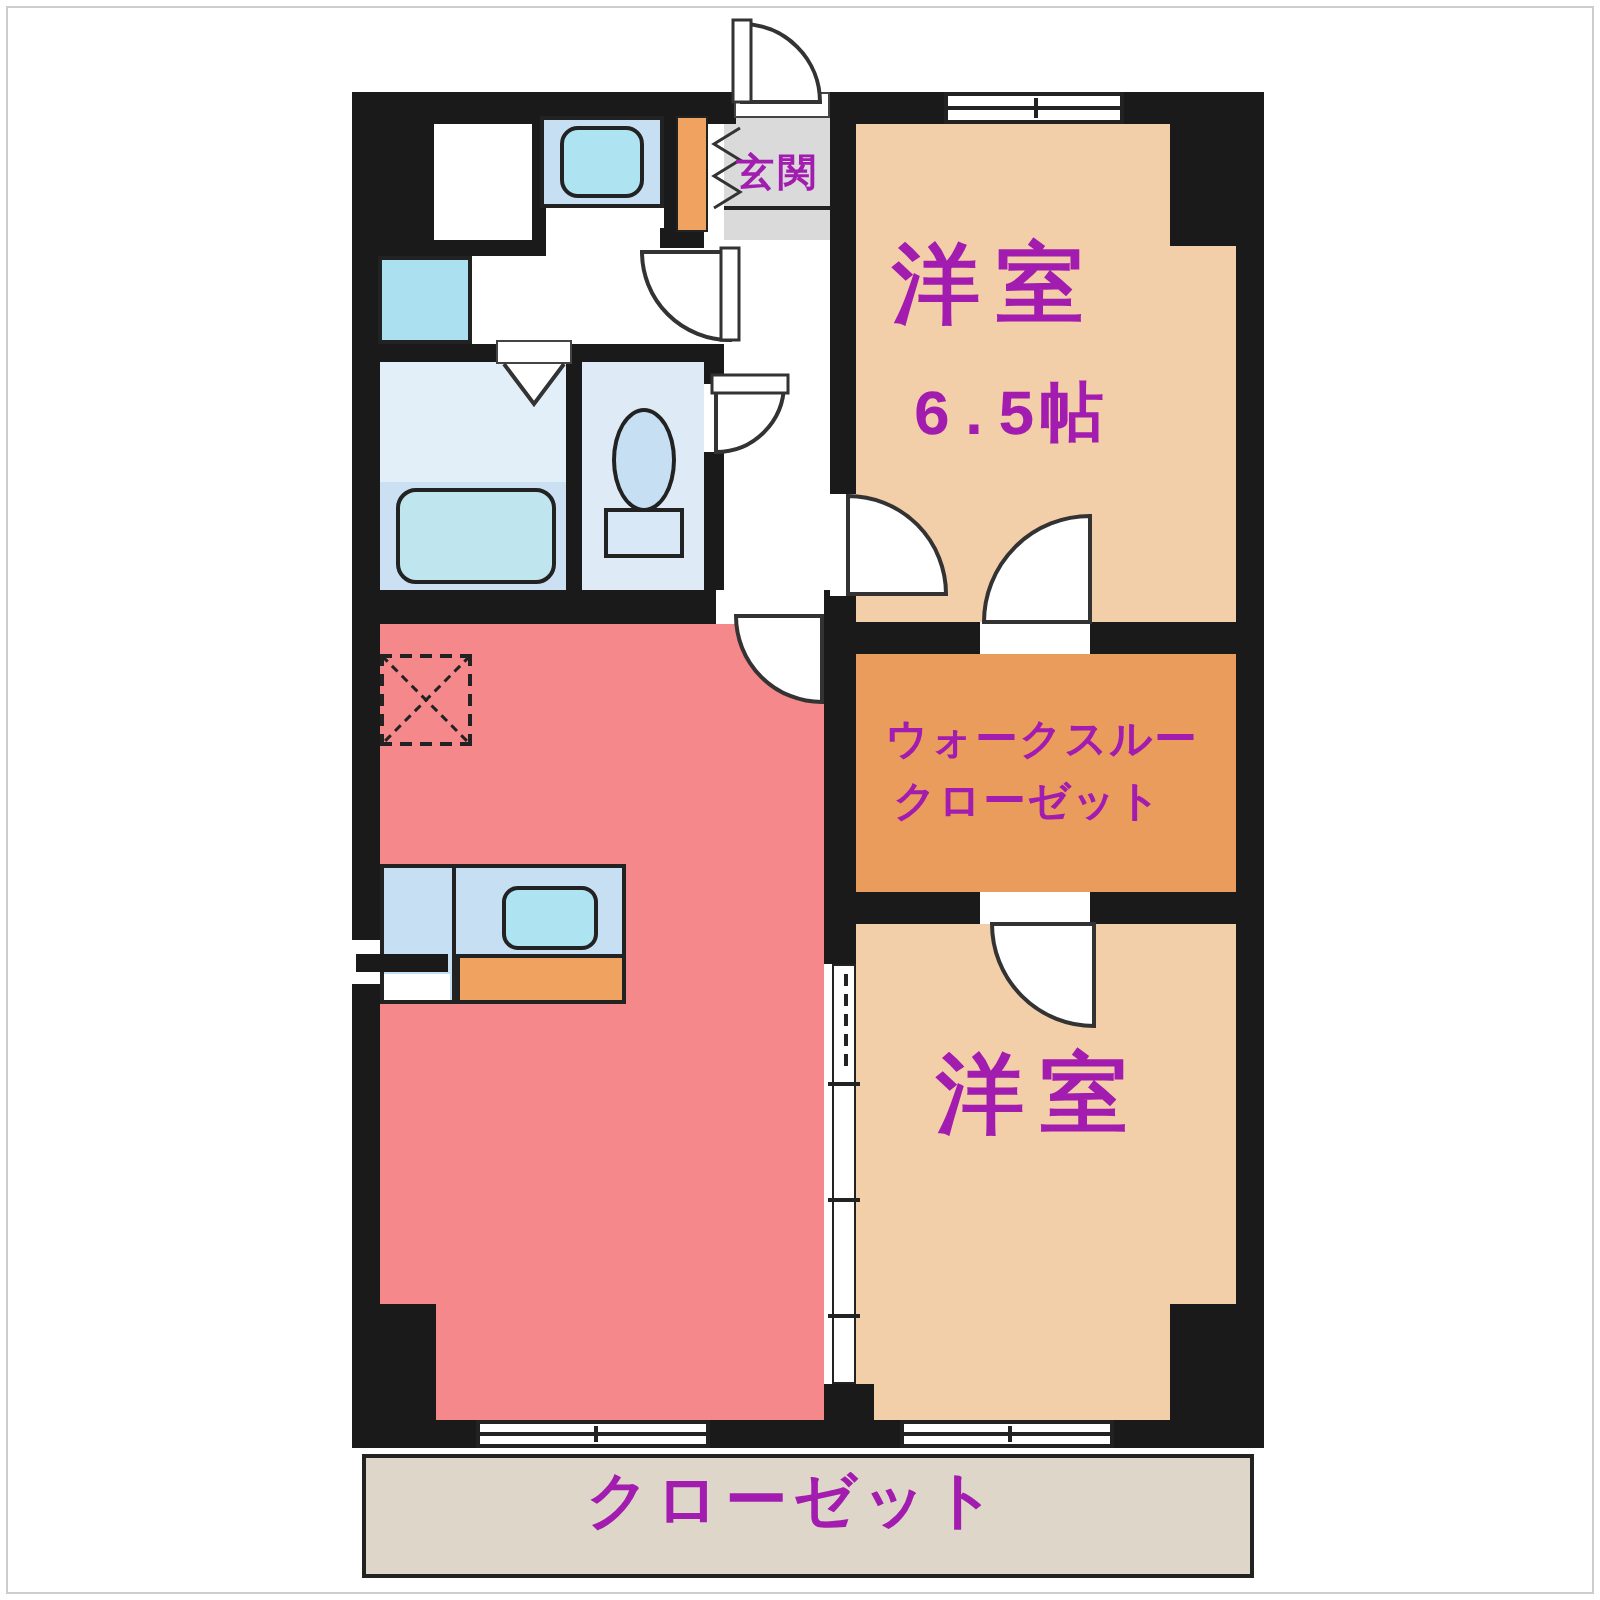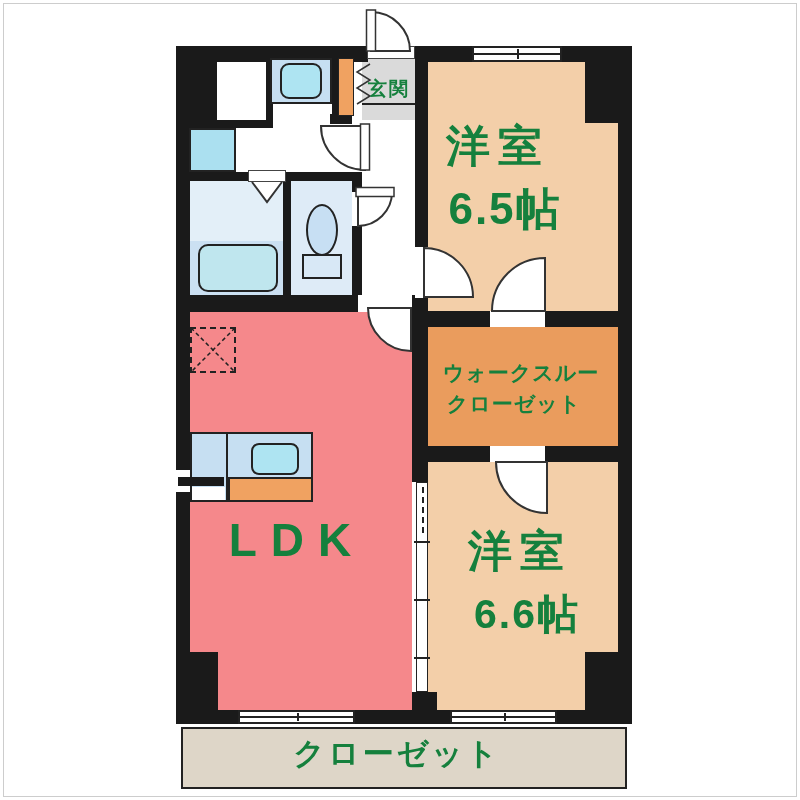--- a/index.html
+++ b/index.html
@@ -8,22 +8,22 @@
   .abs{position:absolute;}
   .floor{position:absolute;}
   .wall{position:absolute;background:var(--c-wall,#1a1a1a);}
   .gap{position:absolute;background:#fff;}
   .thresh{position:absolute;background:#fff;border:1.5px solid #444;box-sizing:border-box;}
   .fix{position:absolute;box-sizing:border-box;border:2px solid #222;}
   .nob{border-width:1.5px;}
   .window{position:absolute;background:#fff;border:2px solid #222;box-sizing:border-box;}
   .window .mid{position:absolute;left:0;right:0;top:50%;margin-top:-1px;height:0;border-top:2px solid #222;}
   .window .tick{position:absolute;top:1px;bottom:1px;width:2px;background:#222;left:50%;}
-  .lbl{position:absolute;font-weight:bold;color:#15803d;white-space:nowrap;
-       transform:translate(-50%,-50%);line-height:1;}
+  .lbl{position:absolute;font-weight:bold;color:#a21caf;white-space:nowrap;
+       transform:translate(-50%,-50%);line-height:1;font-family:Liberation Mono, monospace;}
   .slide{position:absolute;background:#fff;border:1.5px solid #222;box-sizing:border-box;}
   .slide .dash{position:absolute;left:50%;top:4px;height:46px;width:0;border-left:2px dashed #222;}
   .slide .div1,.slide .div2,.slide .div3{position:absolute;left:-3px;right:-3px;height:2px;background:#222;}
   .fridge{position:absolute;border:2px dashed #222;box-sizing:border-box;background:transparent;}
   .imgborder{position:absolute;left:3px;top:3px;right:3px;bottom:3px;border:1px solid #cdcdcd;}
   svg.symbols{position:absolute;left:0;top:0;pointer-events:none;}
 </style>
 </head>
 <body>
 
@@ -129,20 +129,18 @@
     <path d="M545,311 L492,311 A53,53 0 0 1 545,258 Z" fill="#fff" stroke="#333" stroke-width="2"></path>
     <path d="M547,462 L496,462 A51,51 0 0 0 547,513 Z" fill="#fff" stroke="#333" stroke-width="2"></path>
     <polyline points="252,182 267,202 282,182" fill="#fff" stroke="#333" stroke-width="2"></polyline>
     <polyline points="370,64 357,72 370,80 357,88 370,96 357,104" fill="none" stroke="#333" stroke-width="1.5"></polyline>
     <line x1="191" y1="328" x2="235" y2="372" stroke="#222" stroke-width="1.5" stroke-dasharray="4,3"></line>
     <line x1="235" y1="328" x2="191" y2="372" stroke="#222" stroke-width="1.5" stroke-dasharray="4,3"></line>
   </svg>
 
   <div class="lbl" style="left:389px;top:88px;font-size:19px;letter-spacing:2px;">玄関</div>
   <div class="lbl" style="left:498px;top:146px;font-size:44px;letter-spacing:8px;">洋室</div>
-  <div class="lbl" style="left:505px;top:209px;font-size:44px;letter-spacing:2px;">6.5帖</div>
+  <div class="lbl" style="left:505px;top:209px;font-size:32px;letter-spacing:2px;">6.5帖</div>
   <div class="lbl" style="left:514px;top:403px;font-size:21px;letter-spacing:1px;">クローゼット</div>
   <div class="lbl" style="left:521px;top:372px;font-size:21px;letter-spacing:1px;">ウォークスルー</div>
   <div class="lbl" style="left:520px;top:551px;font-size:44px;letter-spacing:8px;">洋室</div>
-  <div class="lbl" style="left:527px;top:614px;font-size:41px;letter-spacing:2px;">6.6帖</div>
-  <div class="lbl" style="left:297px;top:540px;font-size:46px;letter-spacing:14px;">LDK</div>
   <div class="lbl" style="left:397px;top:753px;font-size:31px;letter-spacing:3px;">クローゼット</div>
 </div>
 
 </body></html>

